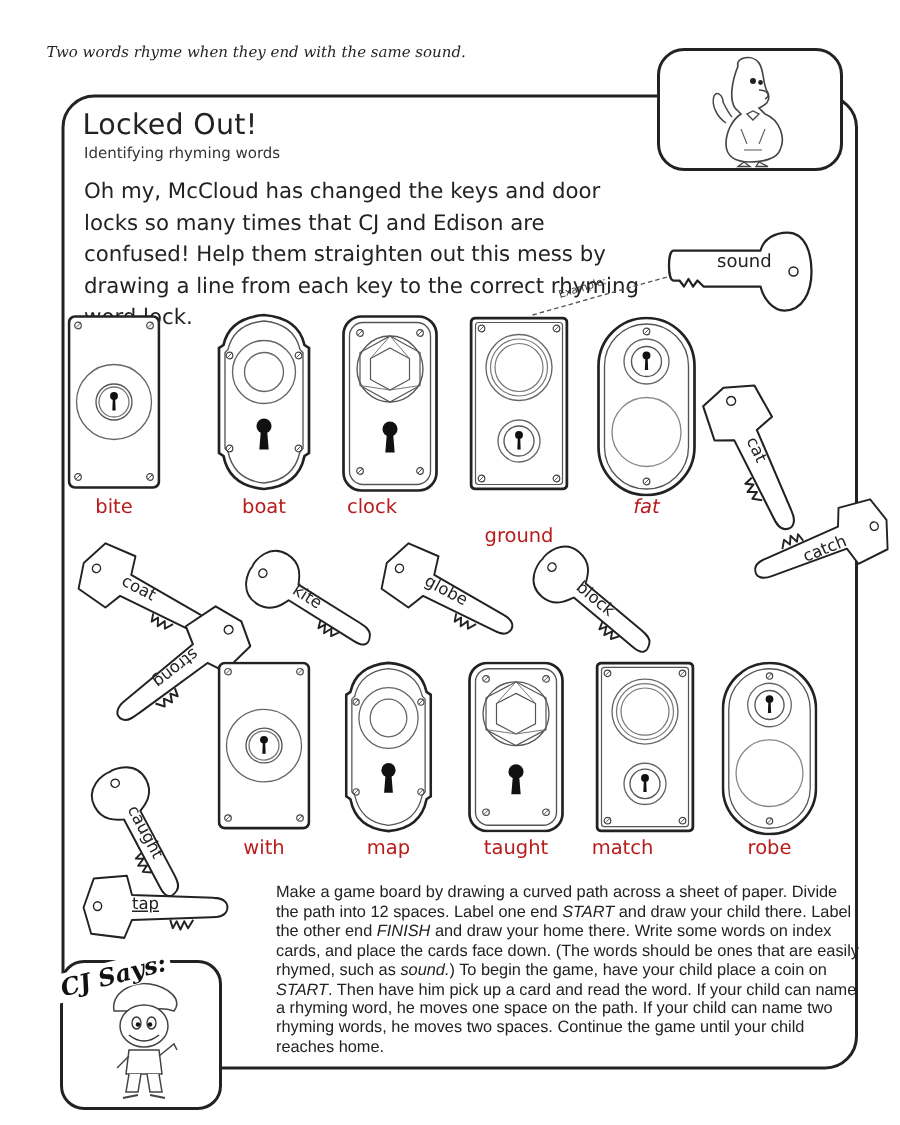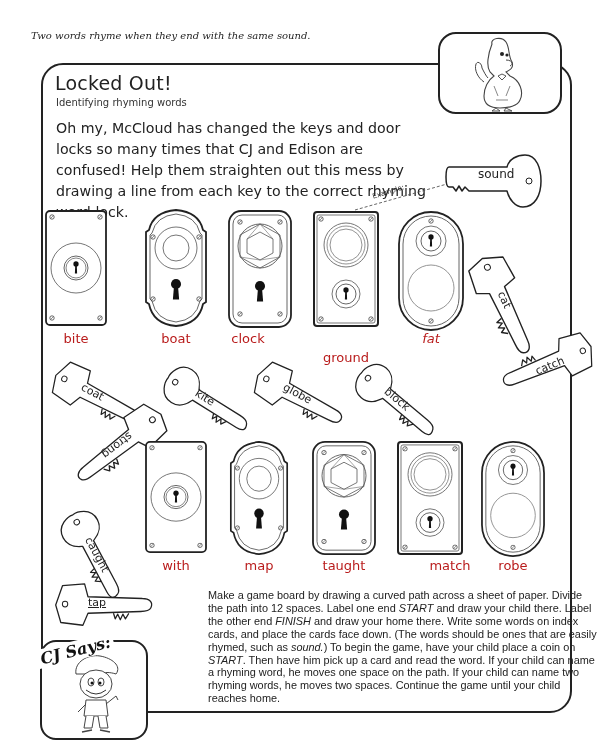--- a/index.html
+++ b/index.html
@@ -5,21 +5,21 @@
   html, body { margin:0; padding:0; background:#ffffff; }
   body { width:600px; height:750px; position:relative; overflow:hidden; font-family:"DejaVu Sans", sans-serif; color:#1a1a1a; }
   .abs { position:absolute; }
   .tagline { left:31px; top:30px; font-family:"DejaVu Serif", serif; font-style:italic; font-size:10px; color:#222; }
   .main-box { left:41px; top:63px; width:531px; height:650px; border:2px solid #222; border-radius:22px; box-sizing:border-box; }
   .char-box { left:438px; top:32px; width:124px; height:82px; border:2px solid #222; border-radius:18px; background:#fff; box-sizing:border-box; }
   .title { left:55px; top:72px; font-size:19px; color:#222; letter-spacing:0.2px; }
   .subtitle { left:56px; top:97px; font-size:10px; color:#333; }
   .intro { left:56px; top:118px; width:370px; font-size:14.2px; line-height:21px; color:#222; }
   .lock-label { font-size:13px; color:#b91c1c; text-align:center; width:80px; }
-  .instructions { left:184px; top:589px; width:390px; font-family:"Liberation Sans", sans-serif; font-size:10.9px; line-height:12.9px; color:#222;margin-left:24px; }
+  .instructions { left:184px; top:589px; width:390px; font-family:"Liberation Sans", sans-serif; font-size:10.9px; line-height:12.9px; color:#222; }
   .instructions i { font-style:italic; }
   .cj-box { left:40px; top:640px; width:108px; height:100px; border:2px solid #222; border-radius:16px; background:#fff; box-sizing:border-box; }
   .cj-says { left:40px; top:650px; font-family:"DejaVu Serif", serif; font-style:italic; font-weight:bold; font-size:16px; transform:rotate(-14deg); transform-origin:left bottom; color:#111; background:#fff; padding:0 3px; }
   .key-label { font-size:11px; color:#222; }
   svg { overflow:visible; }
 </style>
 </head>
 <body>
 
 <svg width="0" height="0" style="position:absolute">
@@ -265,21 +265,21 @@
       <use href="#lock-gem"></use>
     </svg>
 </div>
 <div class="abs lock-label" style="left:304px;top:558px;">taught</div>
 
 <div class="abs" style="left:397px;top:441px;width:66px;height:114px;">
   <svg width="66" height="114" viewBox="0 0 66 116" preserveAspectRatio="none">
       <use href="#lock-double-plate"></use>
     </svg>
 </div>
-<div class="abs lock-label" style="left:410px;top:558px;">match</div>
+<div class="abs lock-label" style="left:375px;top:558px;">match</div>
 
 <div class="abs" style="left:481px;top:441px;width:64px;height:116px;">
   <svg width="64" height="116" viewBox="0 0 66 120" preserveAspectRatio="none">
       <use href="#lock-oval"></use>
     </svg>
 </div>
 <div class="abs lock-label" style="left:473px;top:558px;">robe</div>
 
 <div class="abs instructions" id="instr"><span>Make a game board by drawing a curved path across a sheet of paper. Divide the path into 12 spaces. Label one end </span><i>START</i><span> and draw your child there. Label the other end </span><i>FINISH</i><span> and draw your home there. Write some words on index cards, and place the cards face down. (The words should be ones that are easily rhymed, such as </span><i>sound.</i><span>) To begin the game, have your child place a coin on </span><i>START</i><span>. Then have him pick up a card and read the word. If your child can name a rhyming word, he moves one space on the path. If your child can name two rhyming words, he moves two spaces. Continue the game until your child reaches home.</span></div>
 

